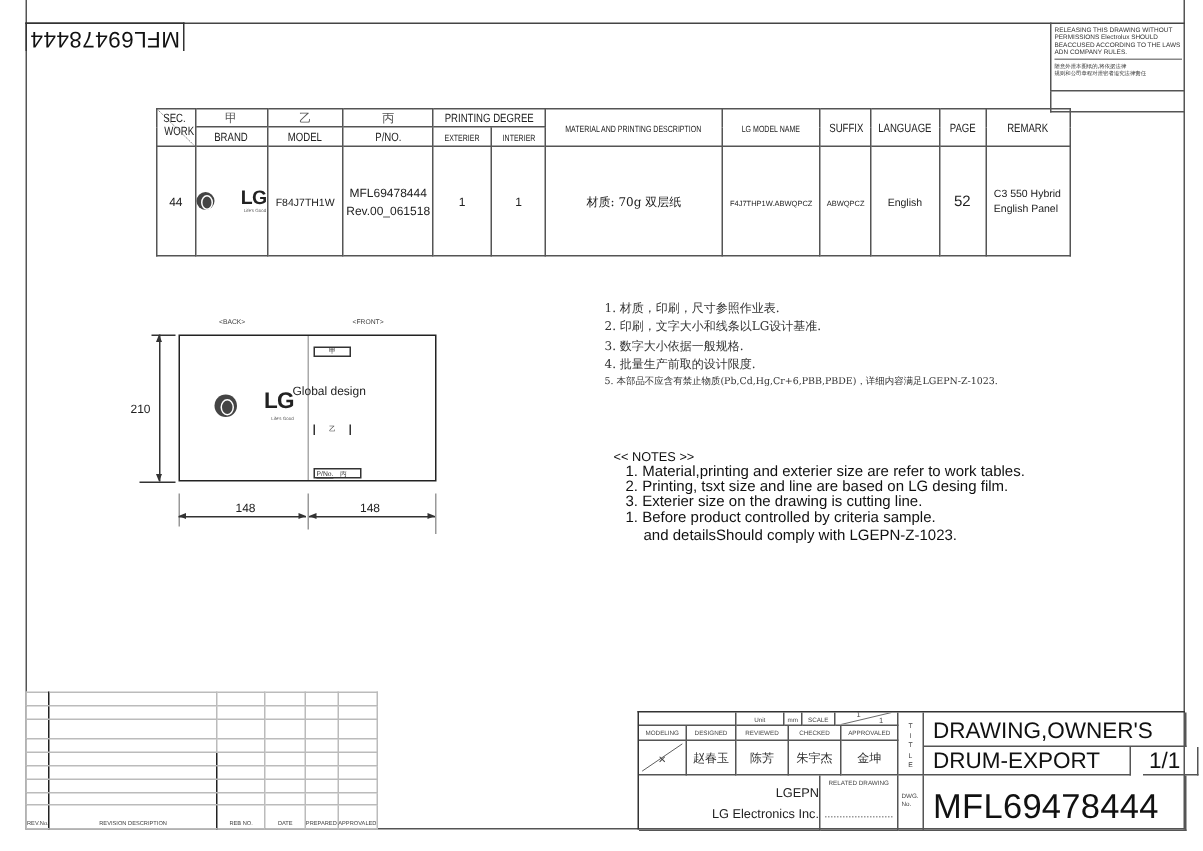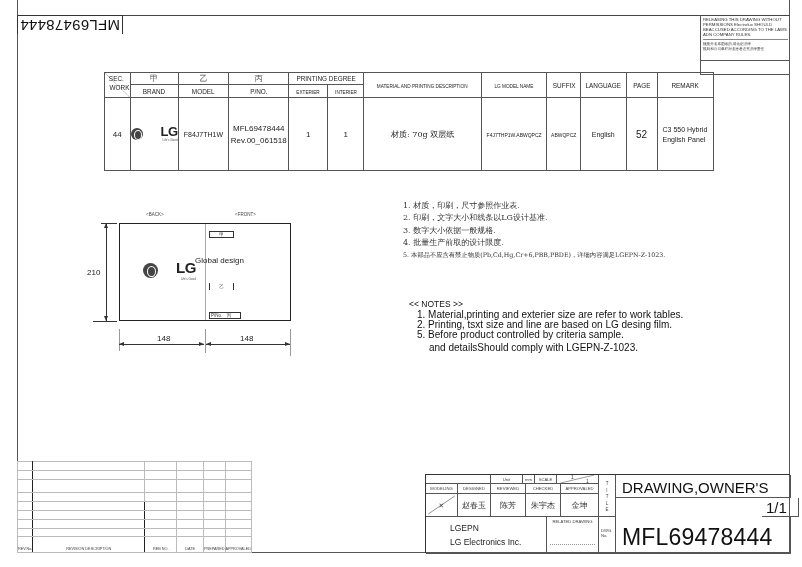--- a/index.html
+++ b/index.html
@@ -72,21 +72,21 @@
   .rev-table td.c1 { border-right: 1.2px solid #222; }
   .rev-table td.c2r { border-right: 1.2px solid #222; }
   .rev-table tr.foot td { font-size: 3.8px; color: #444; text-align: center; vertical-align: bottom; height: 14px; padding-bottom: 1px; white-space: nowrap; }
 
   
   .tb { position: absolute; left: 425px; top: 474px; width: 365px; height: 79px; border-top: 1px solid #333; border-left: 1px solid #333; }
   .tb .cell { position: absolute; border-right: 1px solid #555; border-bottom: 1px solid #555; font-size: 4.2px; color: #444; text-align: center; white-space: nowrap; overflow: hidden; }
   .tb .sig { font-family: "DejaVu Serif", serif; font-size: 8px; color: #333; }
   .tb .big { font-size: 15px; color: #111; text-align: left; padding-left: 6px; }
   .tb .huge { font-size: 23px; color: #111; text-align: left; padding-left: 6px; letter-spacing: 0.2px; }
-  .tb .company { font-size: 8.5px; color: #222; text-align: left; padding-left: 24px; line-height: 14px; }
+  .tb .company { font-size: 8.5px; color: #222; text-align: right; padding-left: 24px; line-height: 14px; }
   .tb .titlev { font-size: 4.5px; line-height: 6.5px; }
   .dotted { position: absolute; left: 3px; right: 3px; bottom: 8px; border-top: 1px dotted #999; }
   .fraction { position: absolute; left: 0; top: 0; width: 100%; height: 100%; }
 </style>
 </head>
 <body>
 
 <div class="frame"></div>
 <div class="top-line"></div>
 
@@ -213,21 +213,22 @@
   <div class="line">2.  印刷，文字大小和线条以LG设计基准.</div>
   <div class="line">3.  数字大小依据一般规格.</div>
   <div class="line">4.  批量生产前取的设计限度.</div>
   <div class="line small">5.  本部品不应含有禁止物质(Pb,Cd,Hg,Cr+6,PBB,PBDE)，详细内容满足LGEPN-Z-1023.</div>
 </div>
 
 <div class="notes-en">
   <div class="title">&lt;&lt; NOTES &gt;&gt;</div>
   <div class="line">1. Material,printing and exterier size are refer to work tables.</div>
   <div class="line">2. Printing, tsxt  size and line are based on LG desing film.</div>
-  <div class="line">5. Before product controlled by criteria sample.</div>
+  <div class="line">3. Exterier size on the drawing is cutting line.</div>
+  <div class="line">1. Before product controlled by criteria sample.</div>
   <div class="line cont" style="margin-top:2px">and detailsShould comply with LGEPN-Z-1023.</div>
 </div>
 
 <table class="rev-table">
   <colgroup>
     <col style="width:15px">
       <col style="width:114px">
       <col style="width:33px">
       <col style="width:27px">
       <col style="width:19px">
@@ -336,20 +337,21 @@
       </svg>
   </div>
   <div class="cell sig" style="left:32px;top:19px;width:33px;height:23px;line-height:23px">赵春玉</div>
   <div class="cell sig" style="left:65px;top:19px;width:35px;height:23px;line-height:23px">陈芳</div>
   <div class="cell sig" style="left:100px;top:19px;width:35px;height:23px;line-height:23px">朱宇杰</div>
   <div class="cell sig" style="left:135px;top:19px;width:38px;height:23px;line-height:23px">金坤</div>
 
   <div class="cell titlev" style="left:173px;top:0;width:17px;height:42px;padding-top:6px;white-space:normal;word-break:break-all;width:17px"><span style="display:inline-block;width:4px">T I T L E</span></div>
 
   <div class="cell big" style="left:190px;top:0;width:175px;height:23px;line-height:25px">DRAWING,OWNER'S</div>
+  <div class="cell big" style="left:190px;top:23px;width:138px;height:19px;line-height:20px">DRUM-EXPORT</div>
   <div class="cell big" style="left:336px;top:23px;width:37px;height:19px;line-height:20px;padding-left:4px">1/1</div>
 
   <div class="cell company" style="left:0;top:42px;width:121px;height:37px;padding-top:4px;white-space:normal">
     <div>LGEPN</div>
     <div style="padding-left:0">LG Electronics Inc.</div>
   </div>
   <div class="cell" style="left:121px;top:42px;width:52px;height:37px;padding-top:2px">
     <span>RELATED DRAWING</span>
     <div class="dotted"></div>
   </div>

